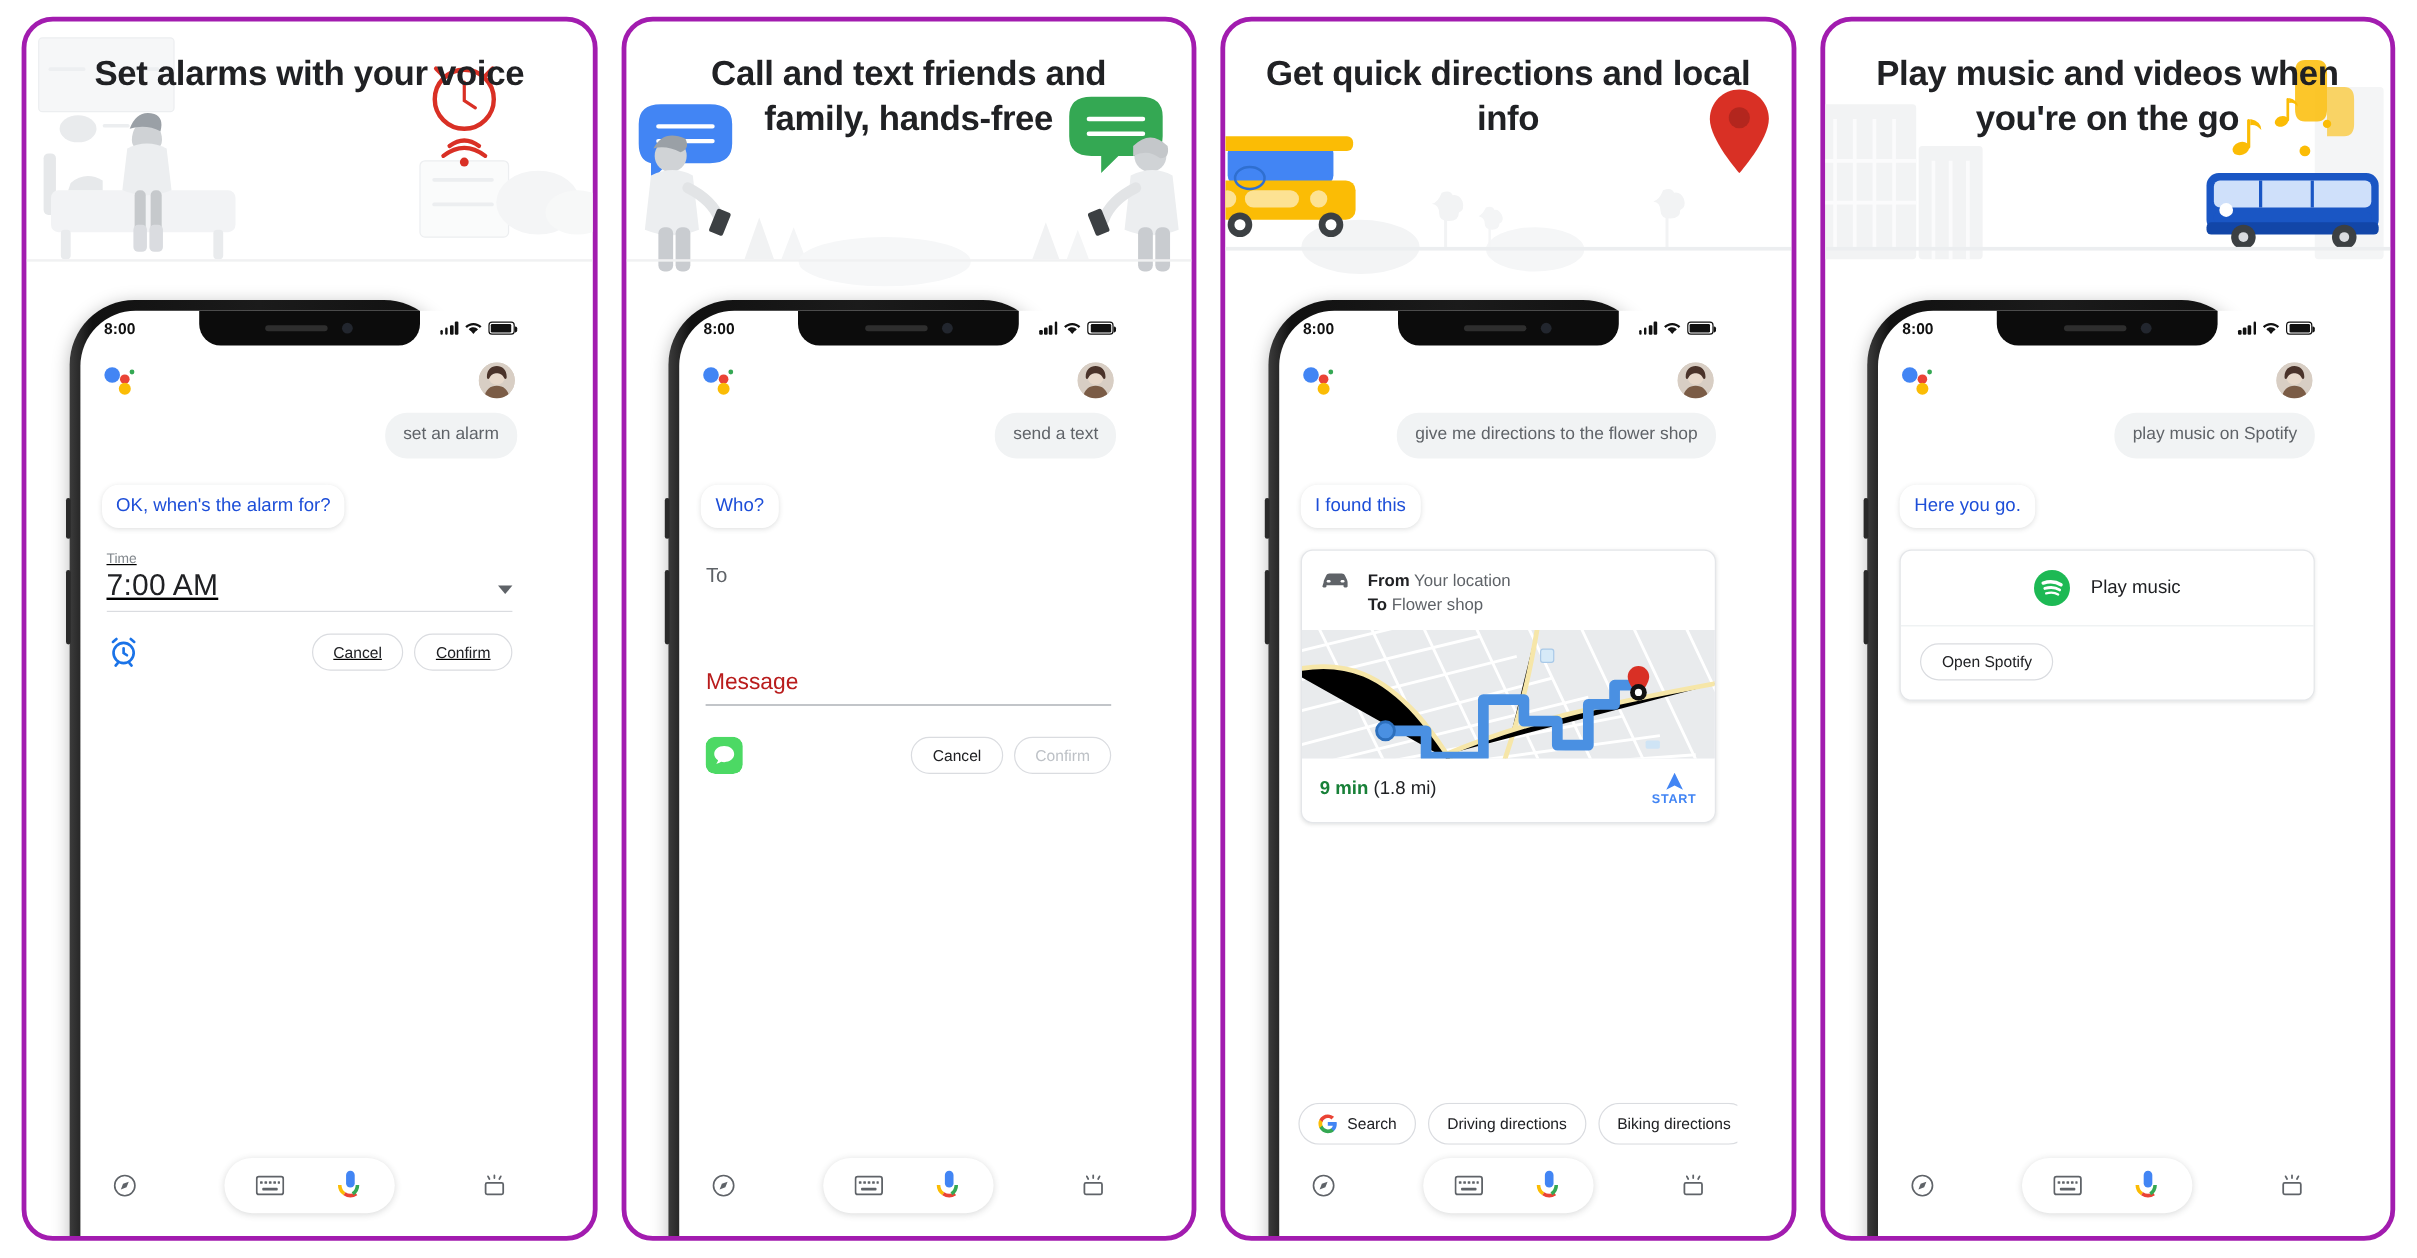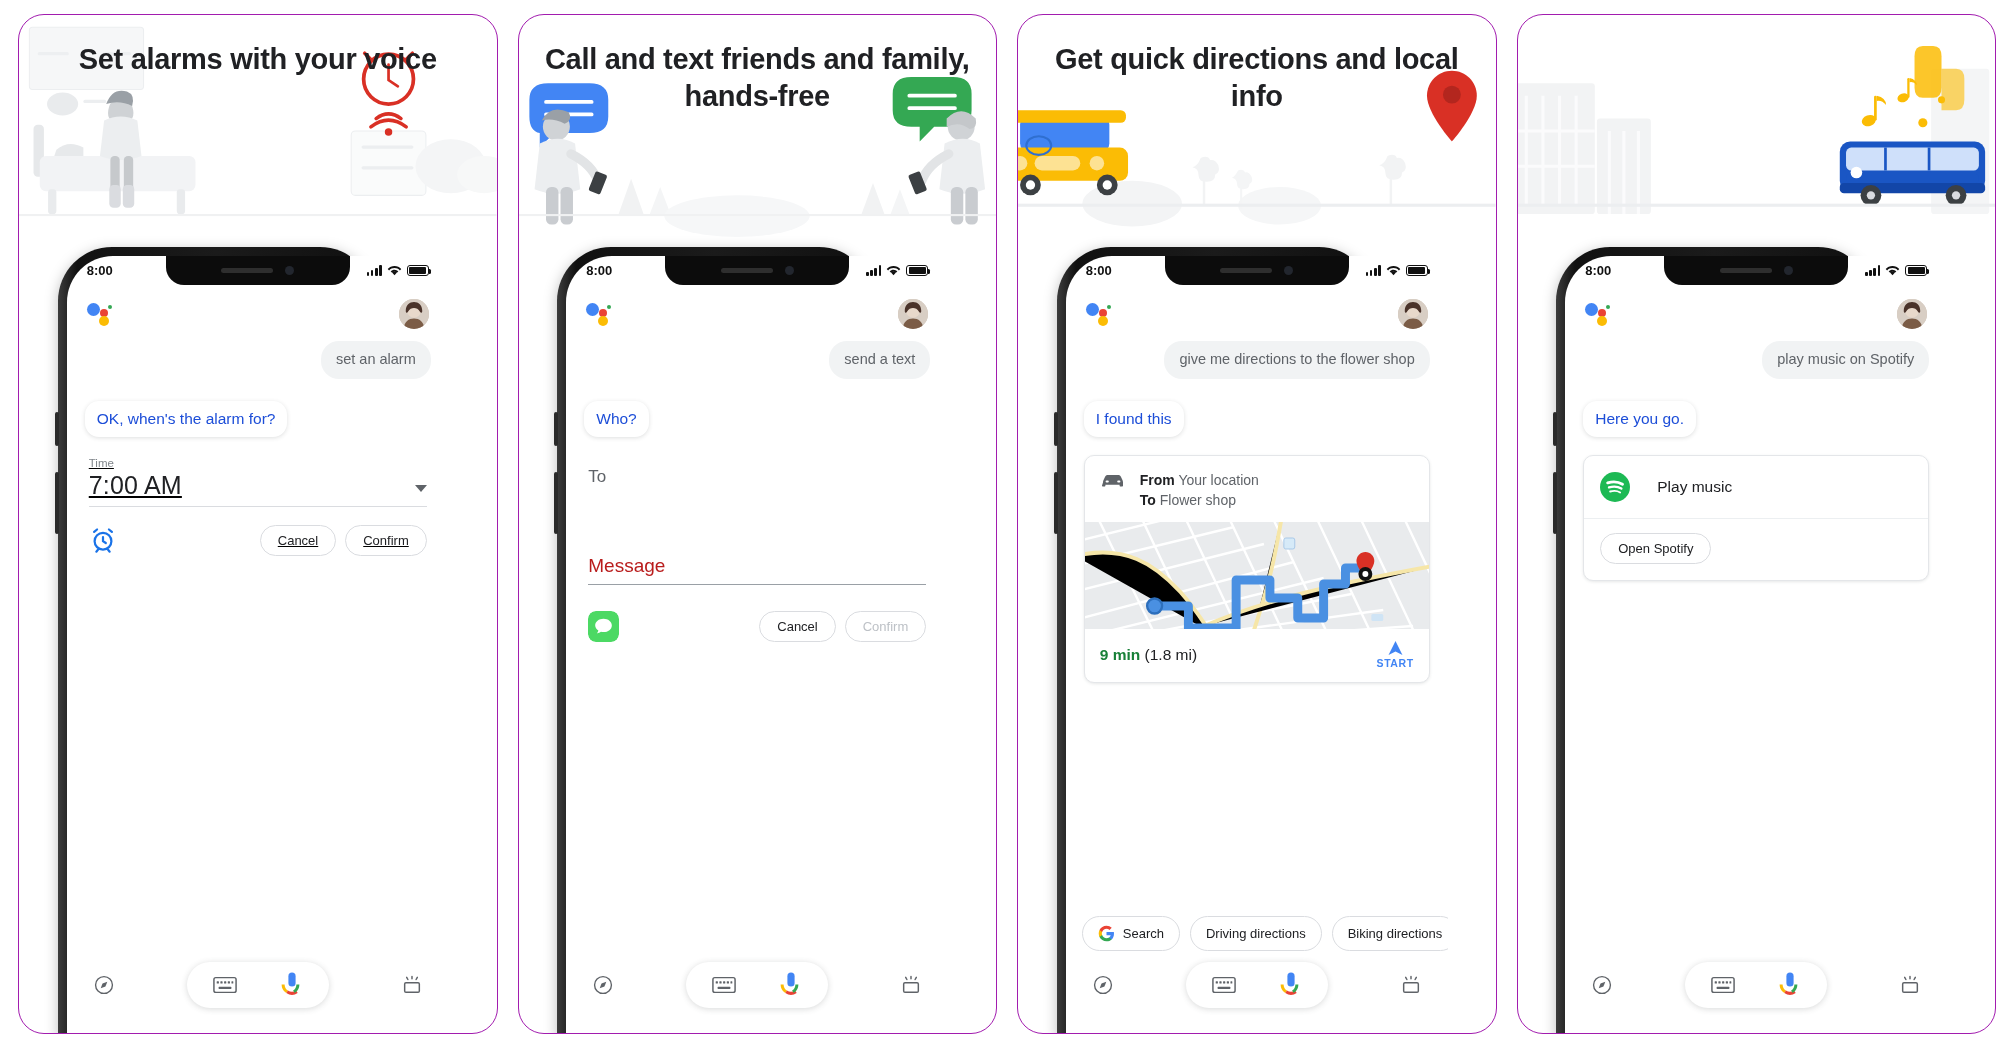--- a/index.html
+++ b/index.html
@@ -14,21 +14,21 @@
     width: 2014px; height: 1048px;
     padding: 14px 18px;
     gap: 20px;
     align-items: flex-start;
   }
   .panel {
     position: relative;
     flex: 1 1 0;
     height: 1020px;
     background: #fff;
-    border: 1px solid #a21caf;
+    border: 4px solid #a21caf;
     border-radius: 26px;
     overflow: hidden;
   }
 
   
   .hero {
     position: relative;
     height: 232px;
     overflow: hidden;
   }
@@ -219,21 +219,21 @@
     background: #fff; white-space: nowrap; flex: 0 0 auto;
   }
 
   
   .spot-card {
     margin: 18px 18px 0 18px;
     border: 1px solid #e4e6e9; border-radius: 10px; background: #fff;
     box-shadow: 0 1px 3px rgba(60,64,67,.12);
     padding: 16px 16px 16px 16px;
   }
-  .spot-row { display:flex; align-items:center; gap: 27px; }
+  .spot-row { display:flex; align-items:center; gap: 17px; justify-content: center; }
   .spot-title { font-size: 15.5px; color: #202124; }
   .spot-sep { height:1px; background:#eceff1; margin: 16px -16px 14px -16px; }
 
   
   .botnav {
     position: absolute; left: 0; right: 0; bottom: 0; height: 84px;
     display: flex; align-items: center; justify-content: space-between;
     padding: 0 26px 20px 26px;
   }
   .nav-mid {
@@ -773,20 +773,21 @@
             <circle cx="16" cy="34" r="5.6" fill="#fff"></circle>
             <rect x="0" y="44" width="140" height="10" rx="4" fill="#1246a8"></rect>
             <circle cx="30" cy="56" r="10" fill="#3c4043"></circle>
               <circle cx="30" cy="56" r="4" fill="#dadce0"></circle>
             <circle cx="112" cy="56" r="10" fill="#3c4043"></circle>
               <circle cx="112" cy="56" r="4" fill="#dadce0"></circle>
           </g>
           <rect x="0" y="186" width="460" height="3" fill="#eceef0"></rect>
         </svg>
       </div>
+      <div class="hero-title">Play music and videos when you're on the go</div>
     </div>
 
     <div class="phone-wrap">
       <div class="phone">
         <div class="side-btn-r"></div>
         <div class="screen">
           <div class="notch">
             <div class="speaker"></div>
             <div class="cam"></div>
           </div>

